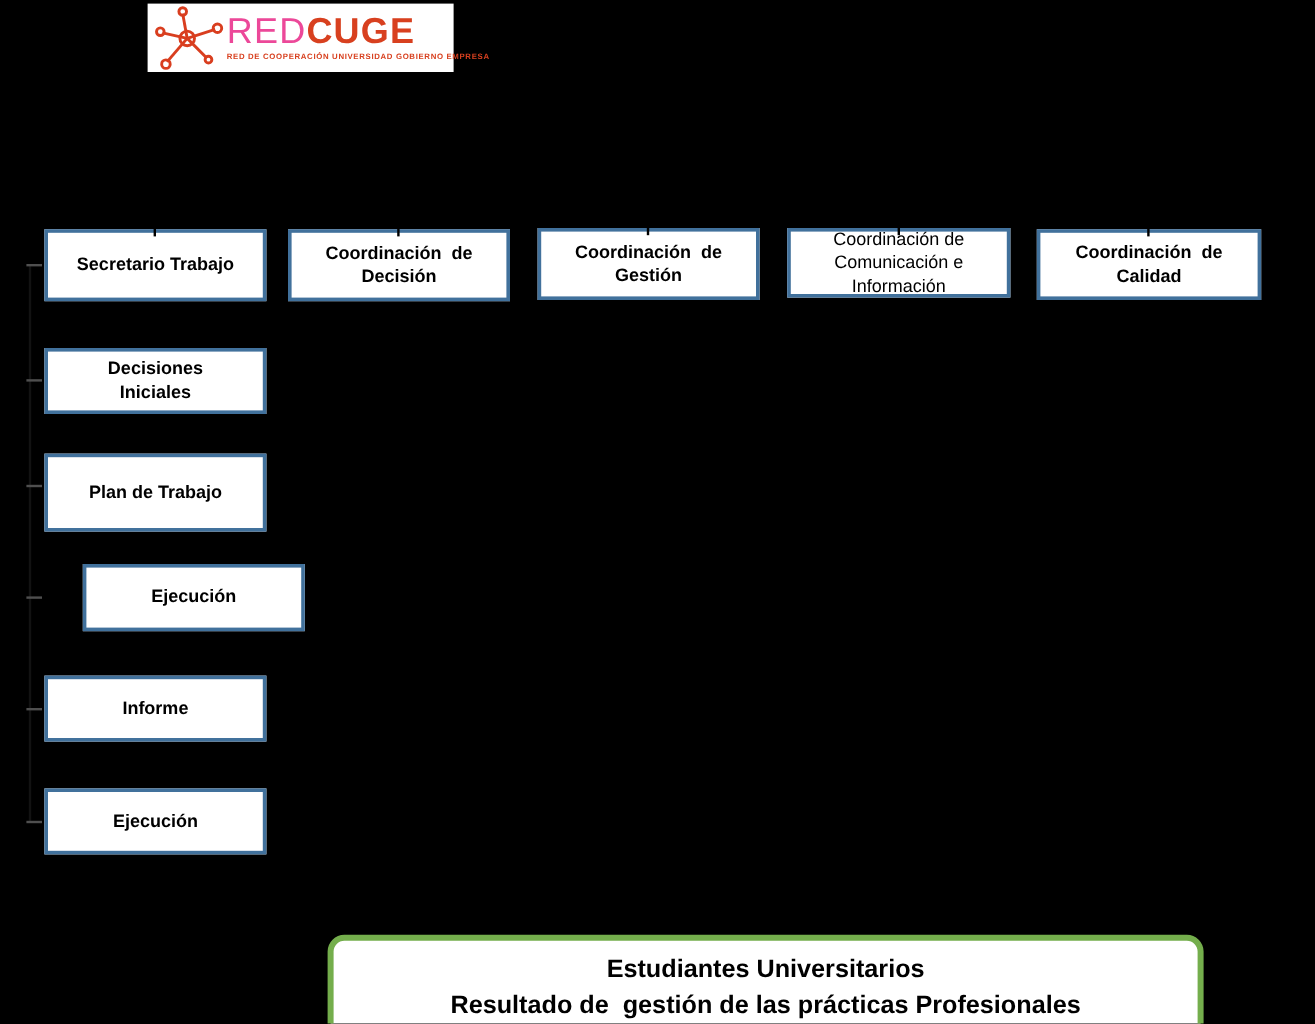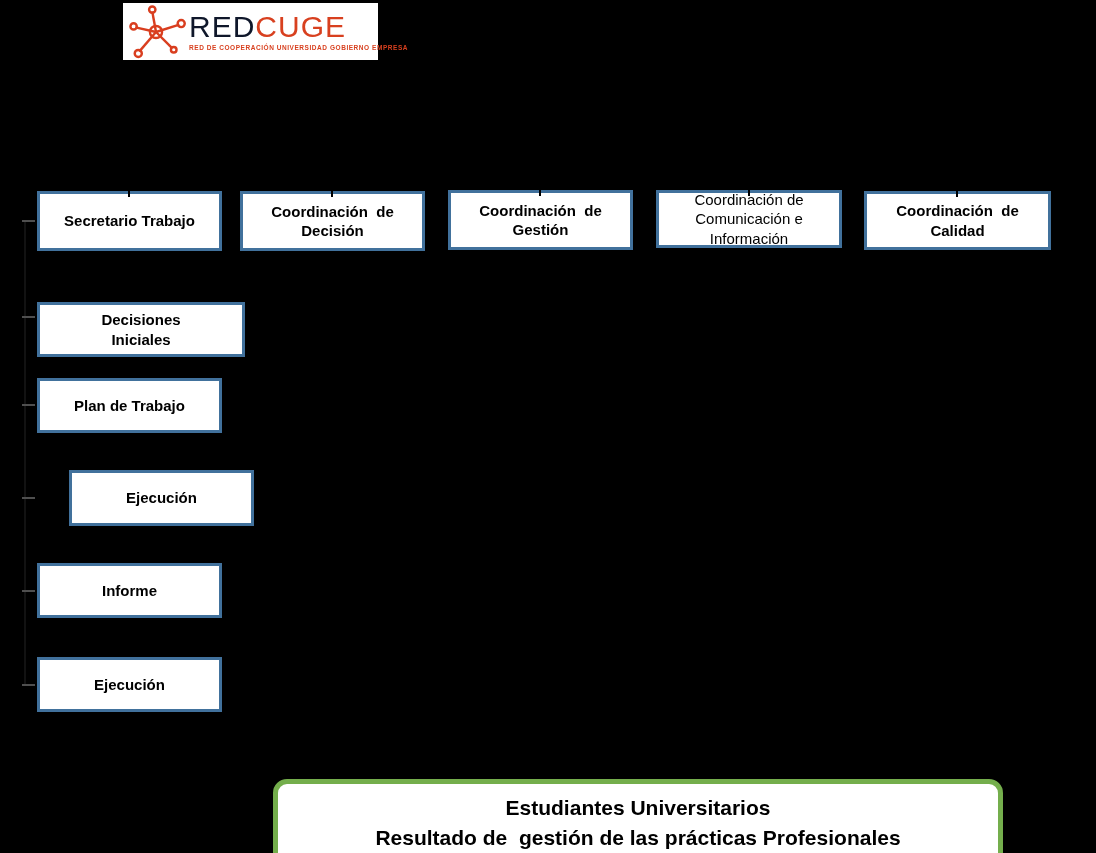--- a/index.html
+++ b/index.html
@@ -14,22 +14,22 @@
 
   
   .logo {
     position: absolute; left: 123px; top: 3px; width: 255px; height: 57px;
     background: #ffffff;
     display: flex; align-items: center;
   }
   .logo-icon { margin-left: 2px; width: 62px; height: 56px; flex: 0 0 auto; }
   .logo-textcol { display: flex; flex-direction: column; justify-content: center; margin-left: 2px; }
   .logo-word { font-size: 30px; line-height: 30px; letter-spacing: 1px; white-space: nowrap; }
-  .logo-word .w-red  { color: #0f172a; font-weight: 400; }
-  .logo-word .w-cuge { color: #d8401f; font-weight: 400; }
+  .logo-word .w-red  { color: #ec4899; font-weight: 400; }
+  .logo-word .w-cuge { color: #d8401f; font-weight: 700; }
   .logo-tagline {
     margin-top: 2px;
     font-size: 6.5px; font-weight: 700; letter-spacing: 0.55px;
     color: #d8401f; white-space: nowrap;
   }
 
   
   .node {
     position: absolute;
     background: #ffffff;
@@ -42,22 +42,22 @@
     white-space: pre-wrap;
   }
   .node.regular { font-weight: 400; }
 
   .n-root   { left: 448px; top:  60px; width: 189px; height: 57px; }
   .n-l2-0   { left:  37px; top: 191px; width: 185px; height: 60px; }
   .n-l2-1   { left: 240px; top: 191px; width: 185px; height: 60px; }
   .n-l2-2   { left: 448px; top: 190px; width: 185px; height: 60px; }
   .n-l2-3   { left: 656px; top: 190px; width: 186px; height: 58px; }
   .n-l2-4   { left: 864px; top: 191px; width: 187px; height: 59px; }
-  .n-step-0 { left:  37px; top: 302px; width: 208px; height: 55px; }
-  .n-step-1 { left:  37px; top: 378px; width: 185px; height: 55px; }
+  .n-step-0 { left:  37px; top: 290px; width: 185px; height: 55px; }
+  .n-step-1 { left:  37px; top: 378px; width: 185px; height: 65px; }
   .n-step-2 { left:  37px; top: 470px; width: 185px; height: 56px; margin-left: 32px; }
   .n-step-3 { left:  37px; top: 563px; width: 185px; height: 55px; text-align: center; }
   .n-step-4 { left:  37px; top: 657px; width: 185px; height: 55px; }
 
   
   .outcome {
     position: absolute; left: 273px; top: 763px; width: 730px; height: 88px;
     background: #ffffff;
     border: 5px solid #74ae4c;
     border-radius: 14px;

